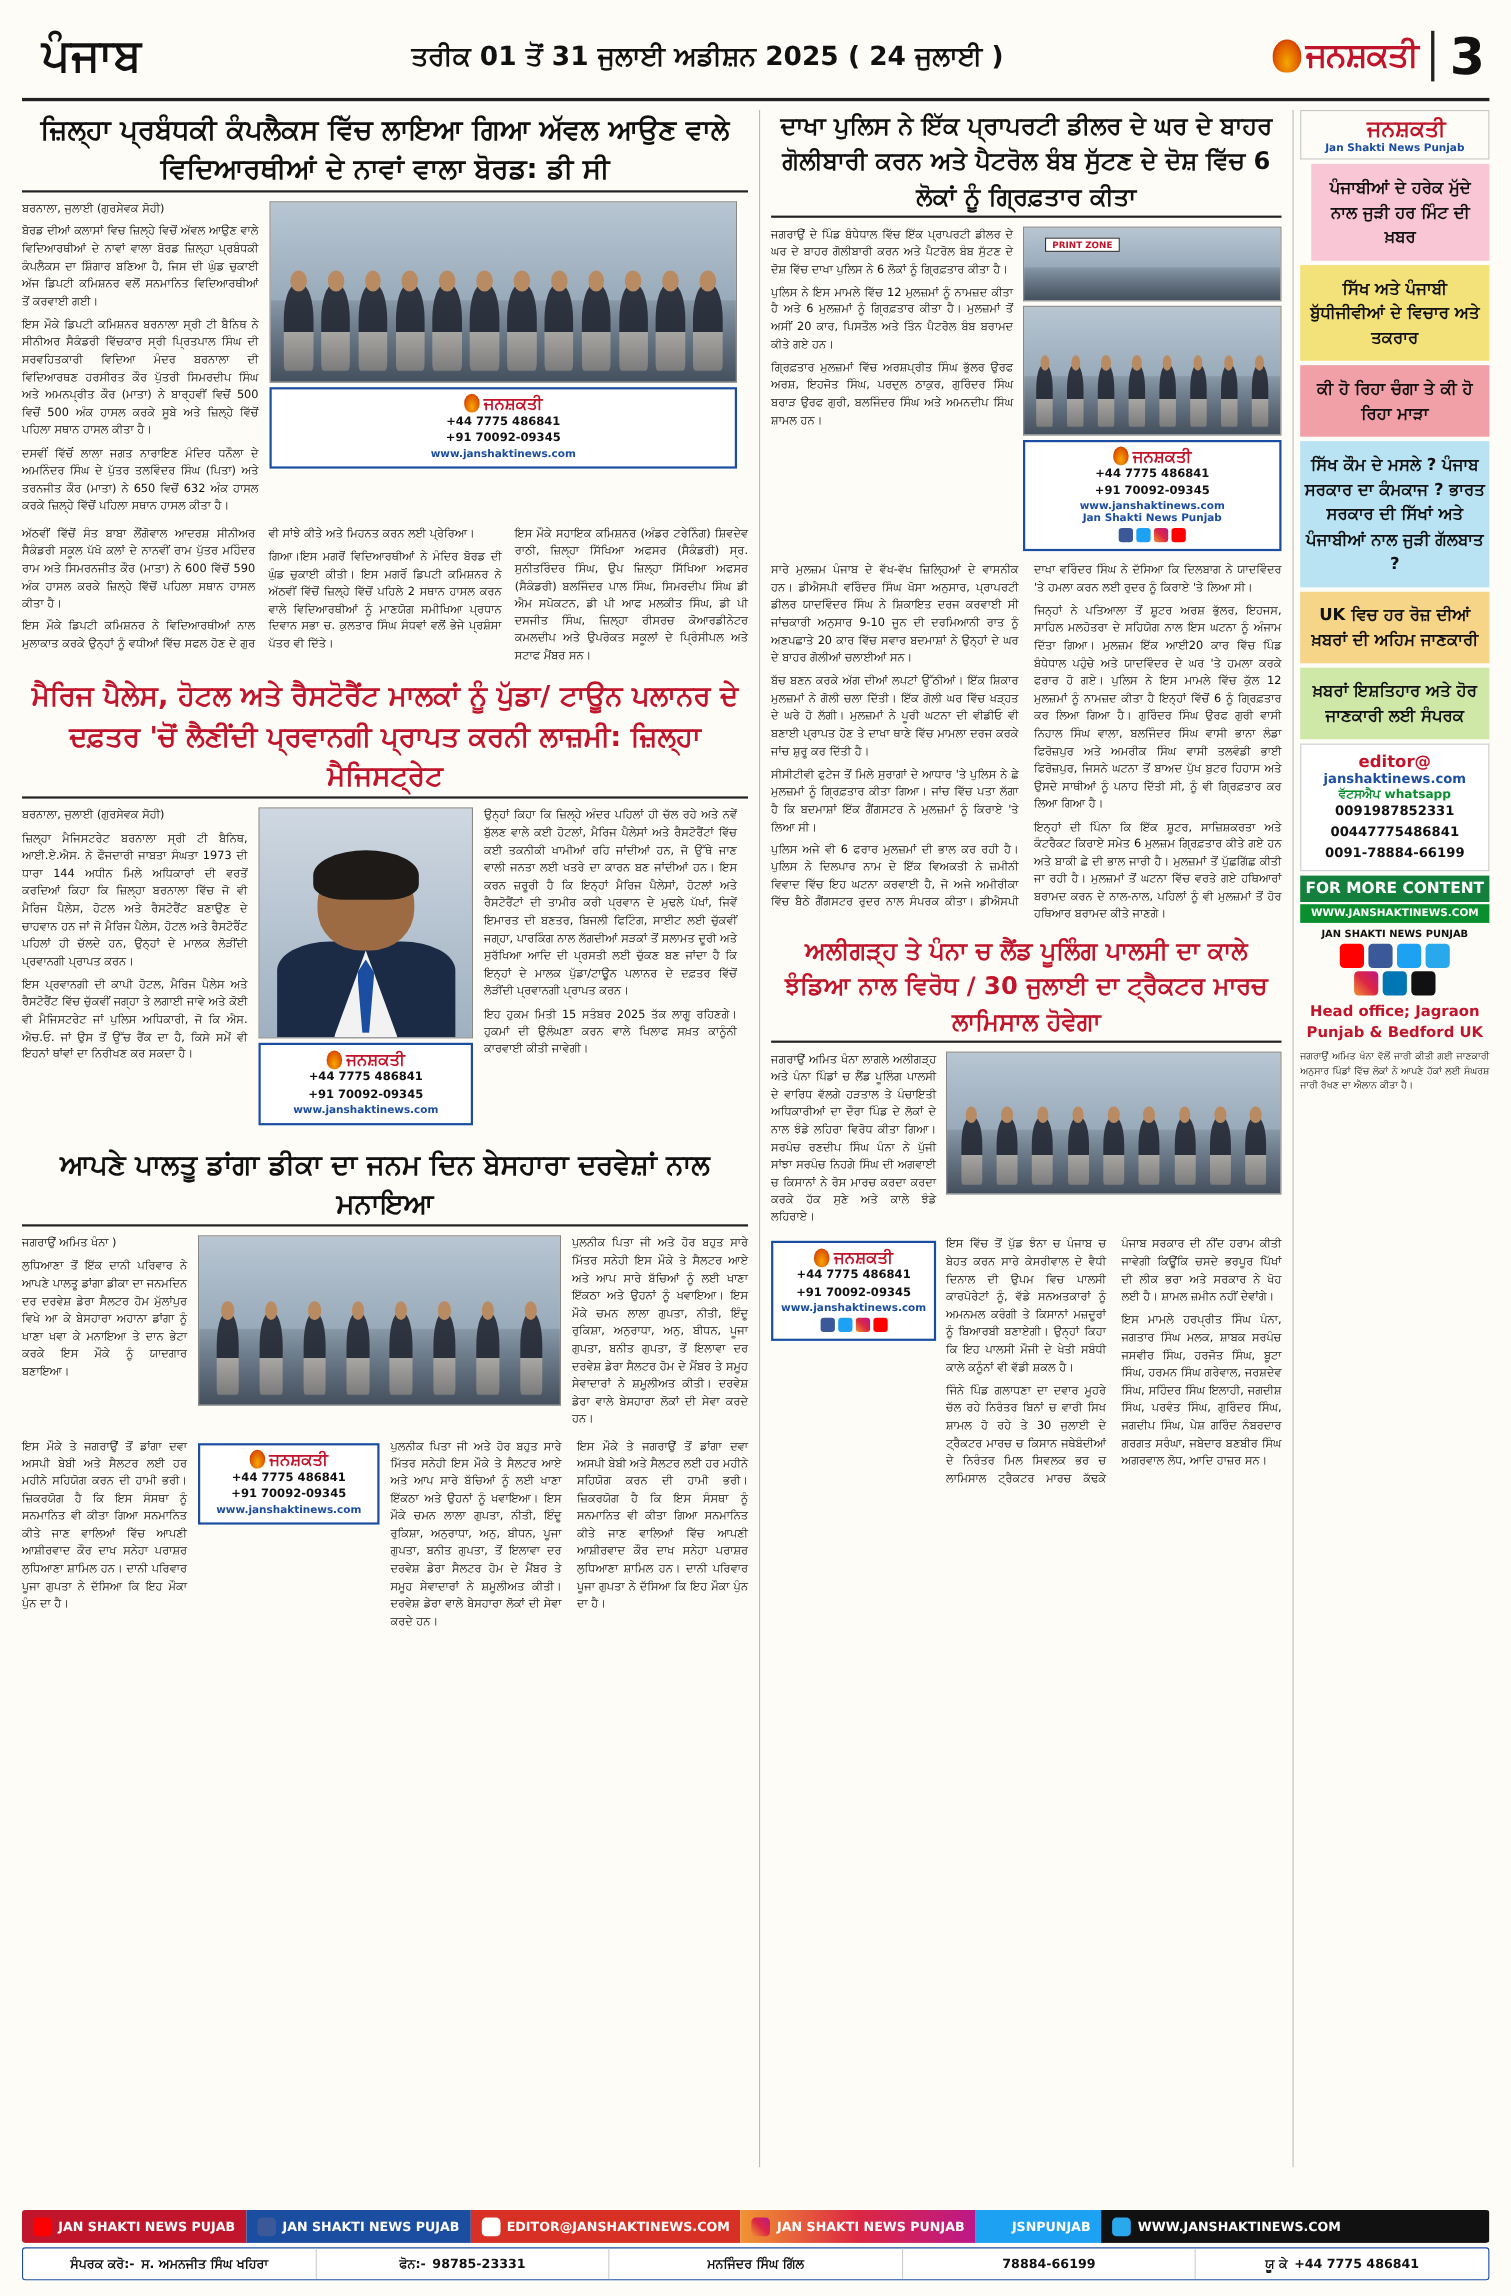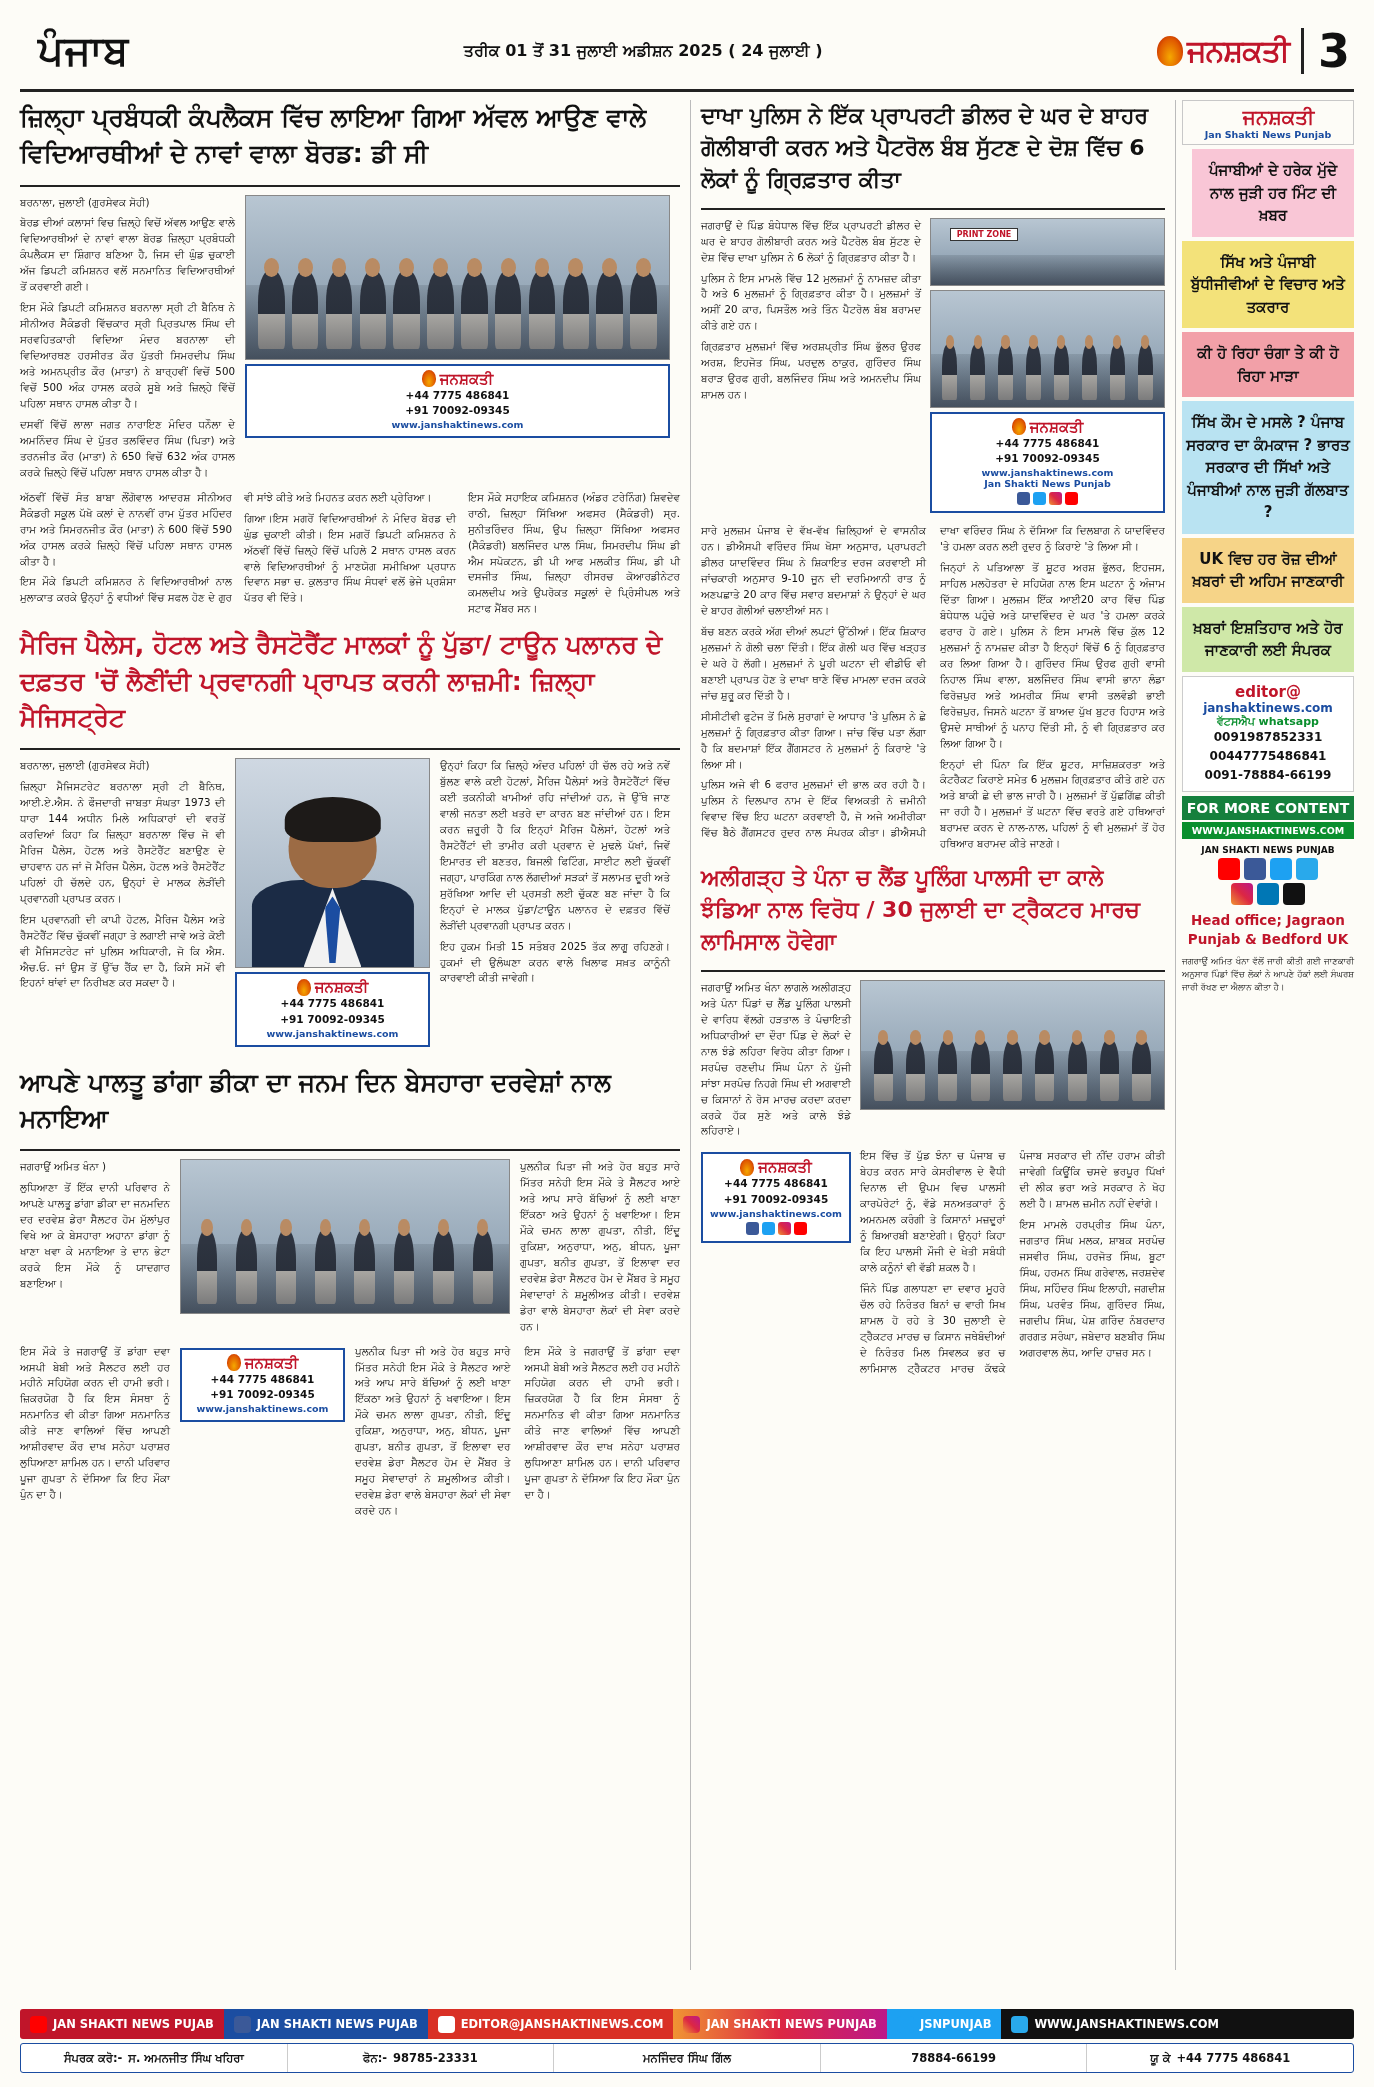--- a/index.html
+++ b/index.html
@@ -21,21 +21,21 @@
     border-bottom: 3px solid #222;
     padding-bottom: 6px;
     height: 74px;
   }
   .mast-left {
     font-size: 40px; font-weight: bold; color: #111;
     letter-spacing: 1px;
     padding-left: 18px;
   }
   .mast-center {
-    font-size: 16px; font-weight: bold; color: #111;
+    font-size: 24px; font-weight: bold; color: #111;
     text-align: center; flex: 1;
   }
   .mast-right { display:flex; align-items:center; gap:12px; padding-right: 4px;}
   .mast-logo {
     font-size: 30px; font-weight: bold; color:#c0152a;
     letter-spacing: -1px;
     display:flex; align-items:center; gap:4px;
   }
   .mast-logo .flame {
     display:inline-block; width:26px; height:30px;
@@ -47,22 +47,22 @@
     border-left: 3px solid #222; padding-left: 14px; line-height: 1;
   }
   
   .body-wrap { display:flex; gap: 10px; margin-top: 8px; height: 1870px; }
   .col-main { width: 660px; }
   .col-mid  { width: 480px; border-left: 1px solid #bbb; padding-left: 10px;}
   .col-right{ width: 186px; border-left: 1px solid #bbb; padding-left: 6px;}
   
   .headline {
     font-size: 25px; font-weight: bold; color:#111;
-    line-height: 1.45;
-    border-bottom: 2px solid #222; padding-bottom: 12px; margin-bottom: 8px;
+    text-align:center; line-height: 1.45;
+    border-bottom: 2px solid #222; padding-bottom: 0; margin-bottom: 8px;
   }
   .headline.red { color:#c0152a; }
   .headline.sm { font-size: 22px; }
   .headline.mid { font-size: 22px; line-height:1.45; }
   
   .cols2 { column-count: 2; column-gap: 14px; column-rule: 0px; }
   .cols3 { column-count: 3; column-gap: 12px; }
   p.art {
     font-size: 10.3px; line-height: 1.55; text-align: justify;
     margin: 0 0 5px 0; color:#111;

